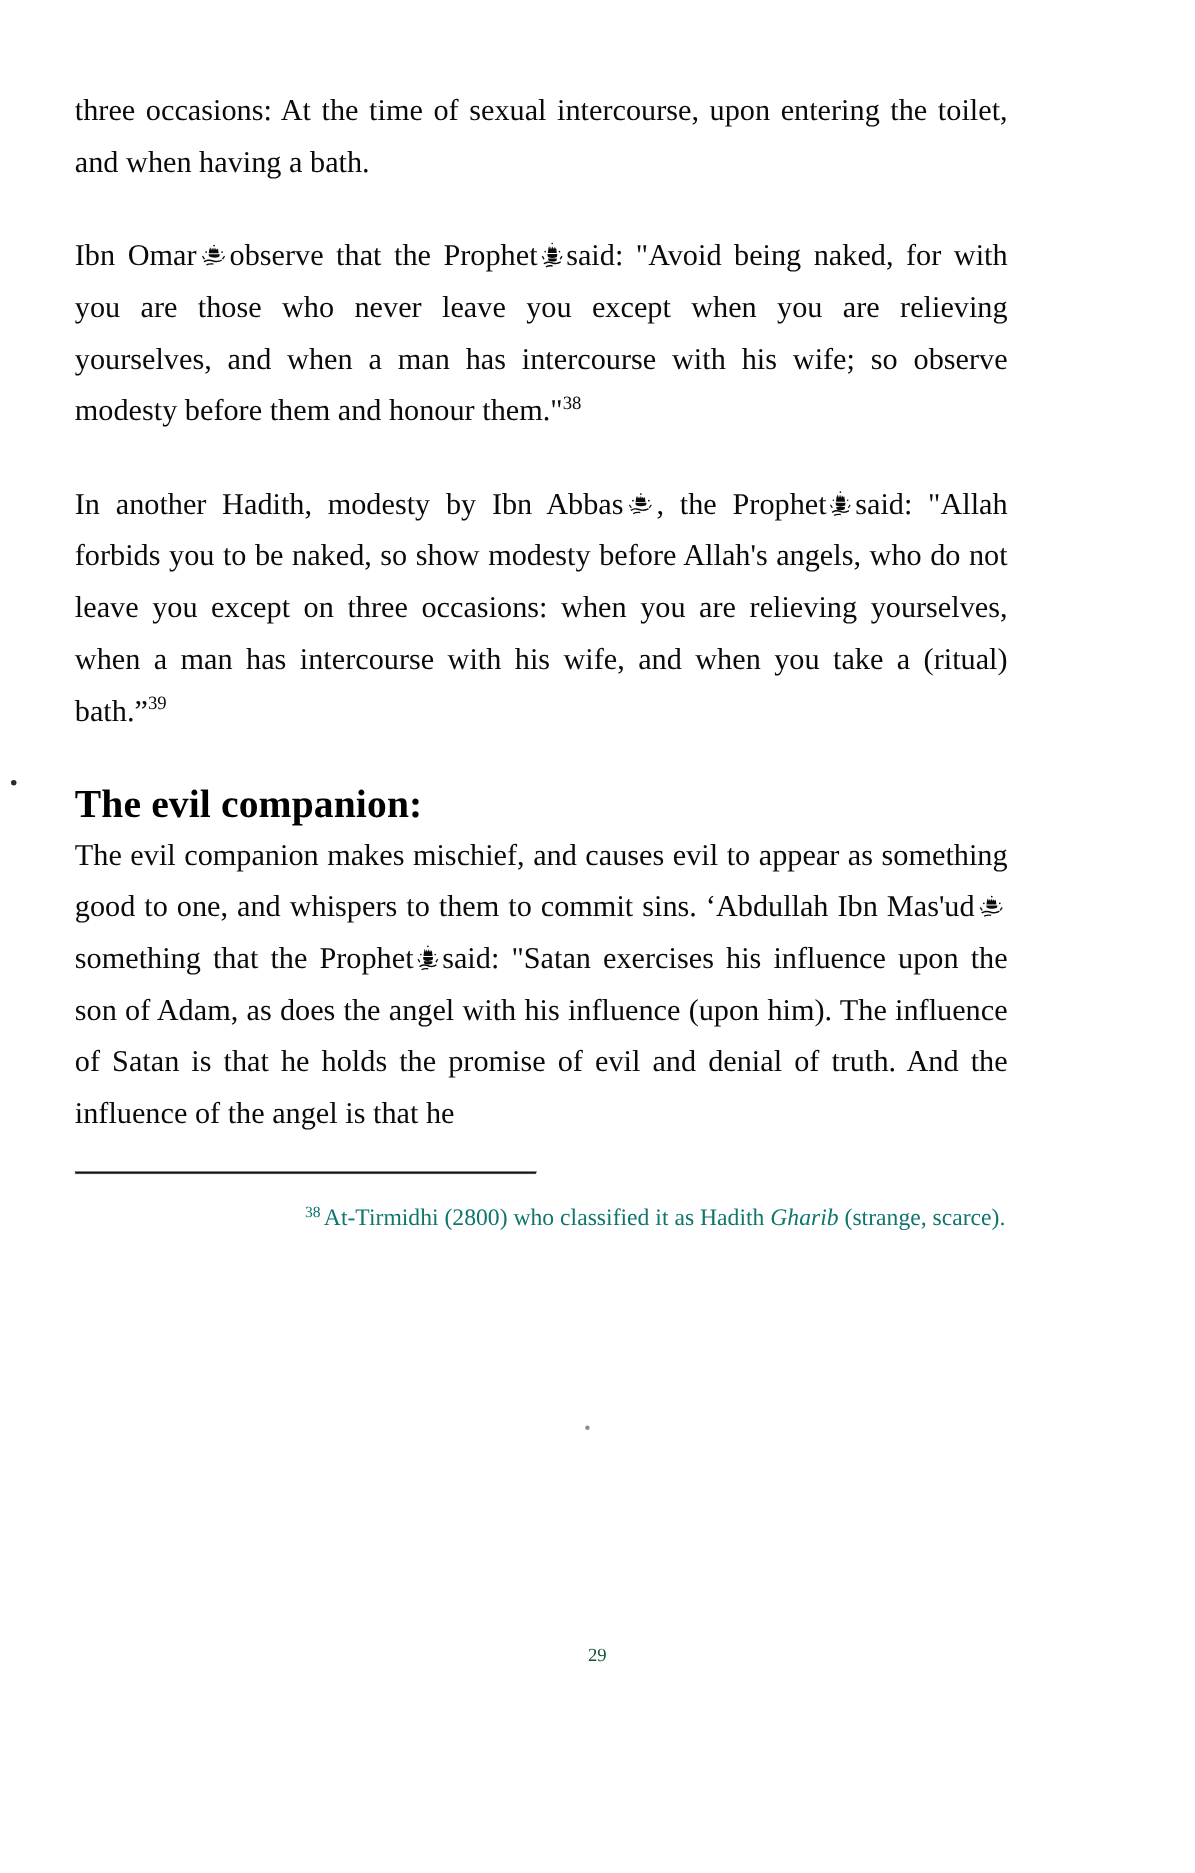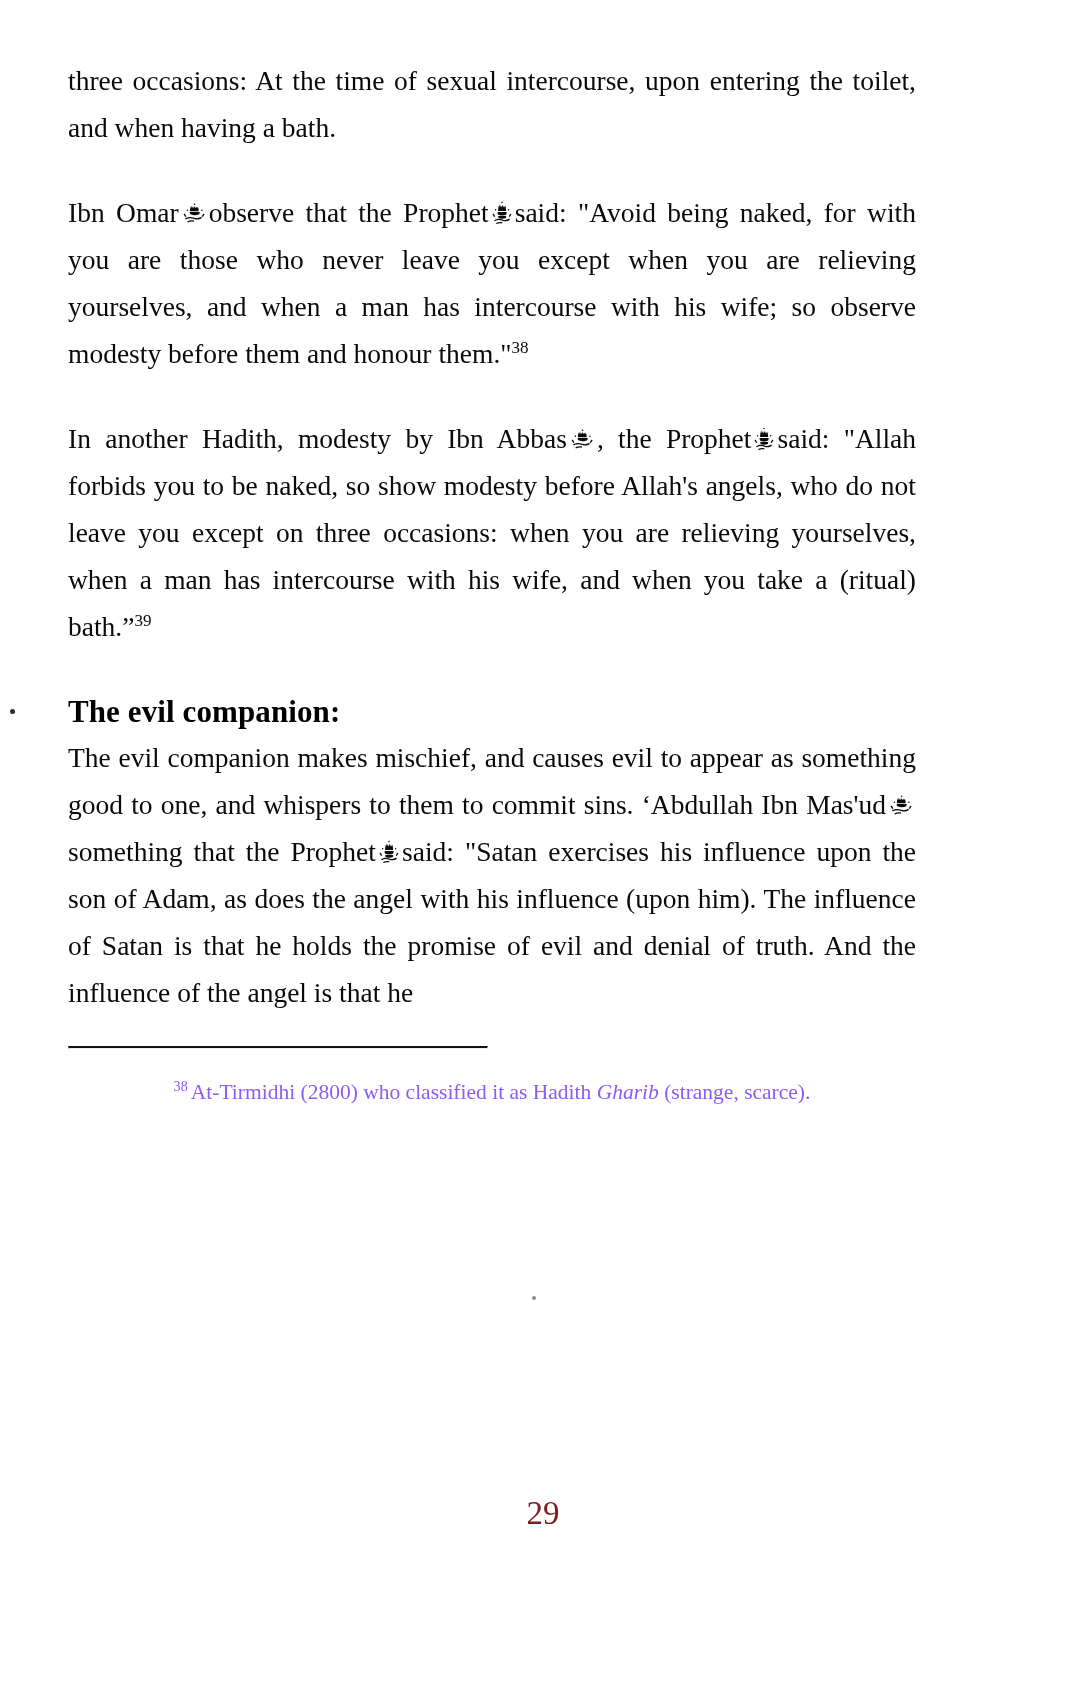--- a/index.html
+++ b/index.html
@@ -15,39 +15,39 @@
     position: relative;
     width: 1086px;
     height: 1703px;
     background: #ffffff;
     overflow: hidden;
     margin: 0 auto;
   }
   .content {
     position: absolute;
     left: 68px;
-    top: 57px;
+    top: 76px;
     width: 848px;
   }
   p.body {
     margin: 0;
     font-size: 27.5px;
     line-height: 47px;
     text-align: justify;
     text-justify: inter-word;
     -webkit-hyphens: none;
     hyphens: none;
     color: #0a0a0a;
   }
   .gap-para { height: 38px; }
   .gap-head { height: 40px; }
 
   h2.heading {
     margin: 0;
-    font-size: 31px;
+    font-size: 36px;
     line-height: 44px;
     font-weight: bold;
     text-align: left;
     letter-spacing: 0.1px;
   }
 
   sup.fnref {
     font-size: 0.62em;
     vertical-align: super;
     line-height: 0;
@@ -81,41 +81,41 @@
   .fn-rule {
     width: 418px;
     height: 0;
     border-top: 2.5px solid #111111;
     margin: 0;
   }
   .footnotes {
     margin-top: 12px;
   }
   p.footnote {
-    margin: 16px;
+    margin: 2px;
     font-size: 21.5px;
     line-height: 33px;
-    text-align: center;
-    color: #8b5cf6;
+    text-align: right;
+    color: #0f766e;
   }
   p.footnote i { font-style: italic; }
   sup.fnnum {
     font-size: 0.66em;
     vertical-align: super;
     line-height: 0;
     margin-right: 3px;
   }
   .pagenum {
     position: absolute;
     left: 0;
     right: 0;
     top: 1495px;
     text-align: center;
-    font-size: 33px;
-    color: #7f1d1d;
+    font-size: 17px;
+    color: #14532d;
   }
   
   .speck {
     position: absolute;
     background: #2b2b2b;
     border-radius: 50%;
   }
   .speck-a { left: 10px; top: 709px; width: 5px; height: 5px; }
   .speck-b { left: 532px; top: 1296px; width: 4px; height: 4px; opacity: .55; }
 </style>

